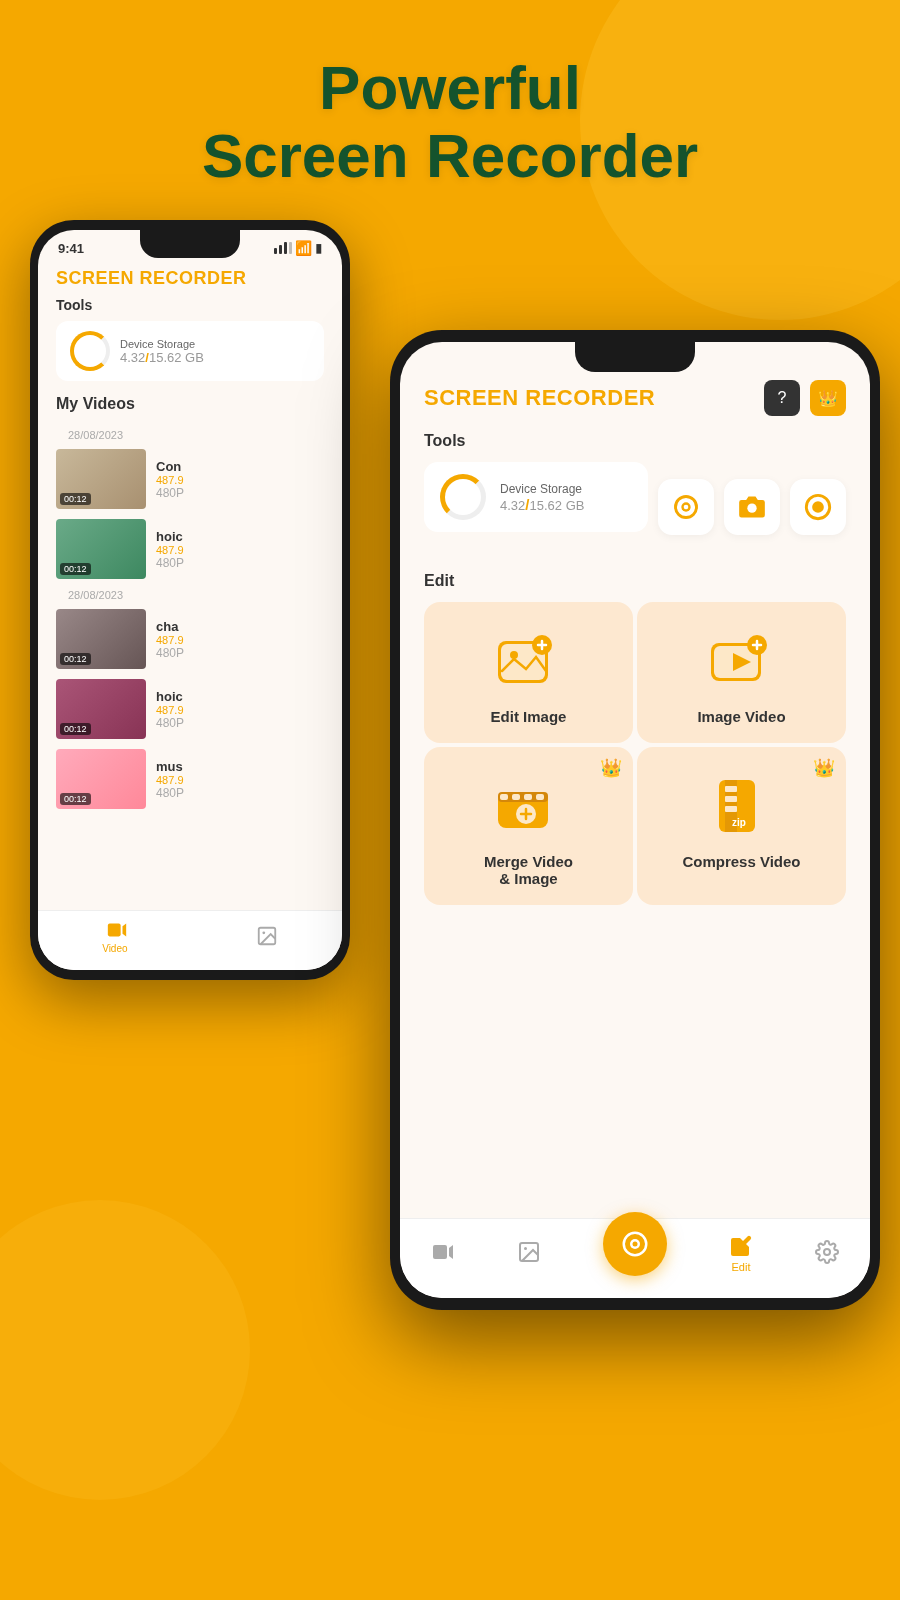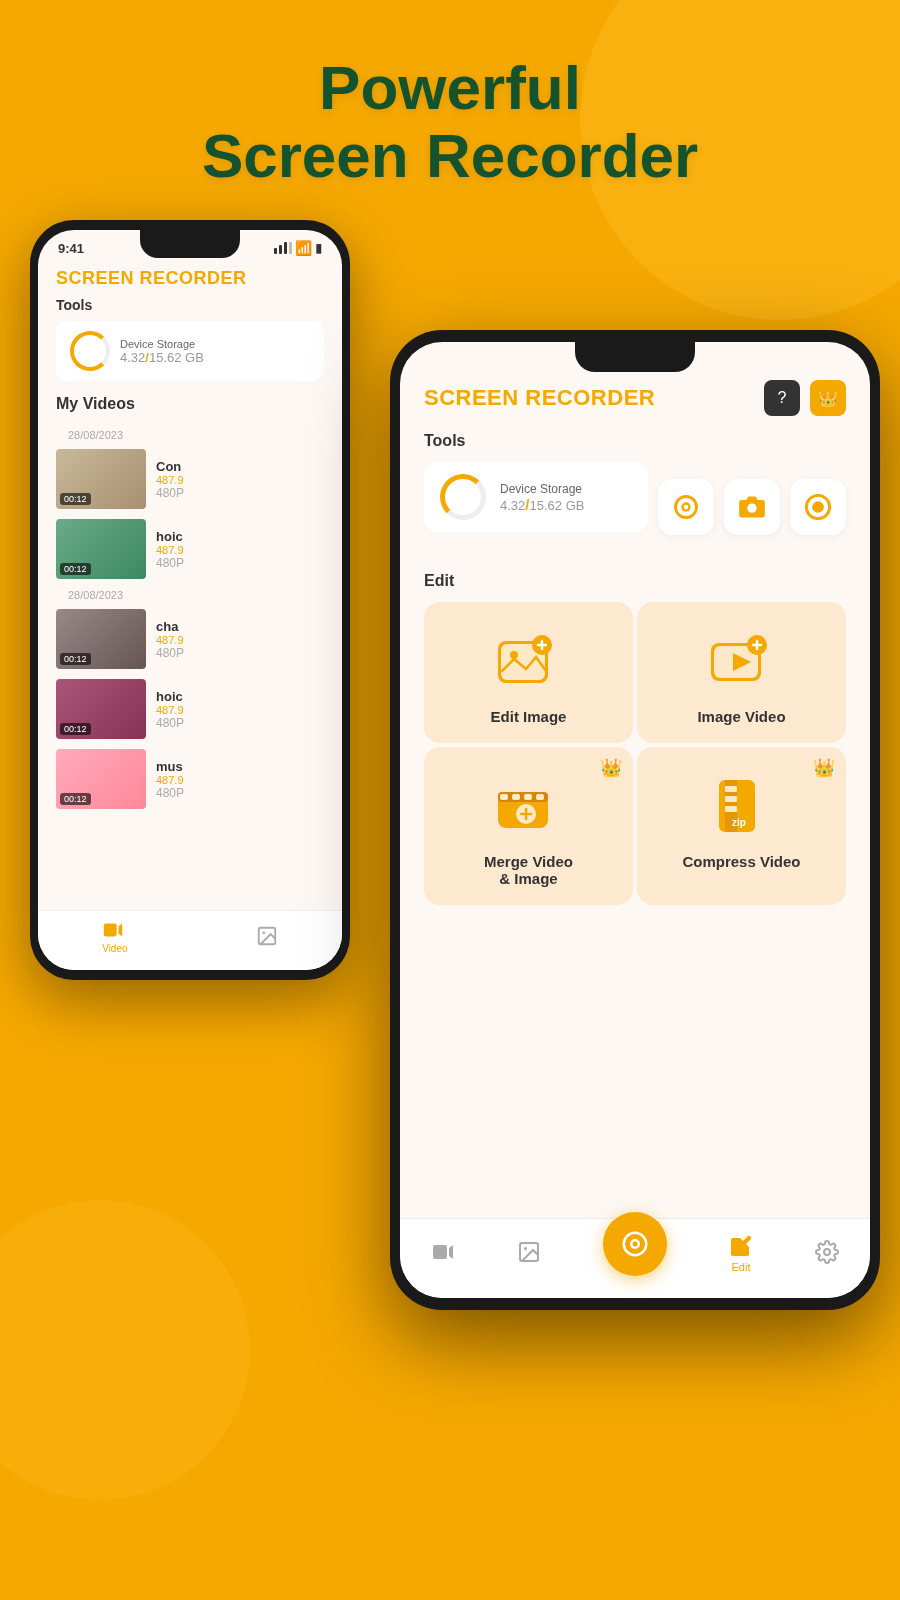--- a/index.html
+++ b/index.html
@@ -165,21 +165,21 @@
       background: white;
       border-top: 1px solid #eee;
       display: flex;
       align-items: center;
       justify-content: space-around;
       padding-bottom: 8px;
     }
     .nav-item-back {
       display: flex;
       flex-direction: column;
-      align-items: flex-start;
+      align-items: flex-end;
       gap: 2px;
       font-size: 10px;
     }
     .nav-item-back.active { color: #F5A800; }
     .nav-item-back:not(.active) { color: #aaa; }
 
     
     .phone-front {
       position: absolute;
       top: 330px;

